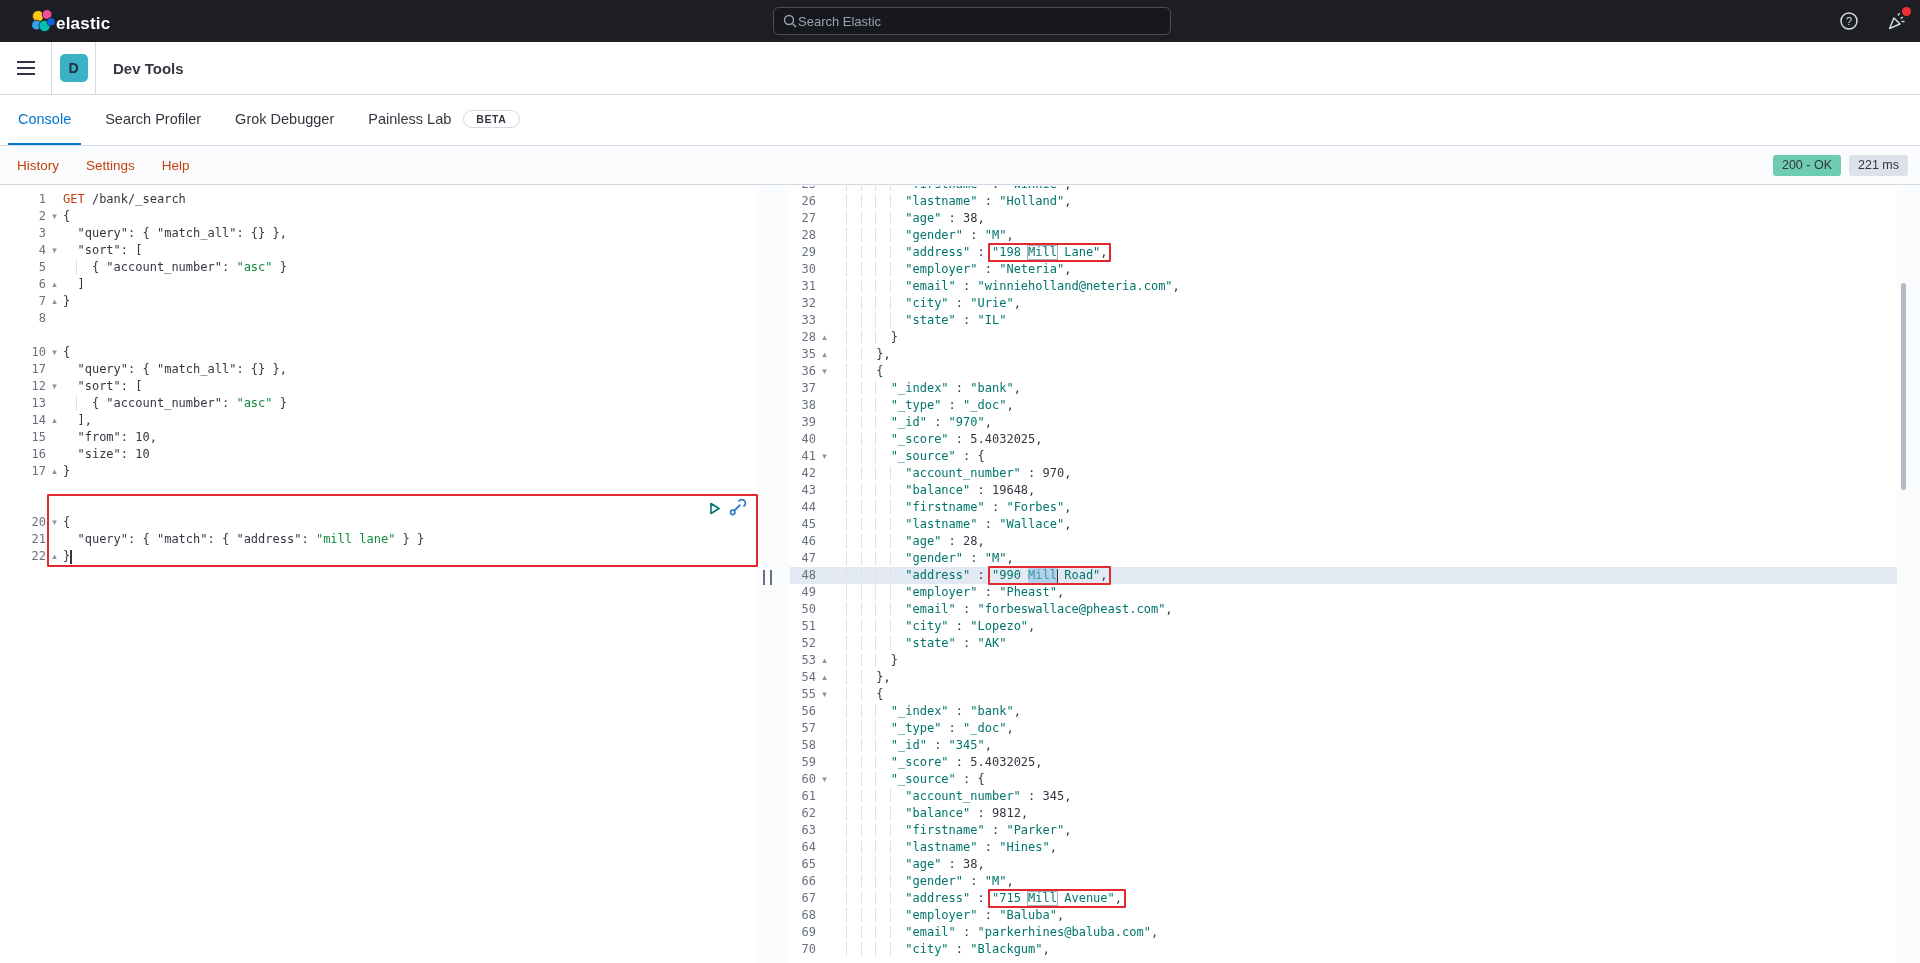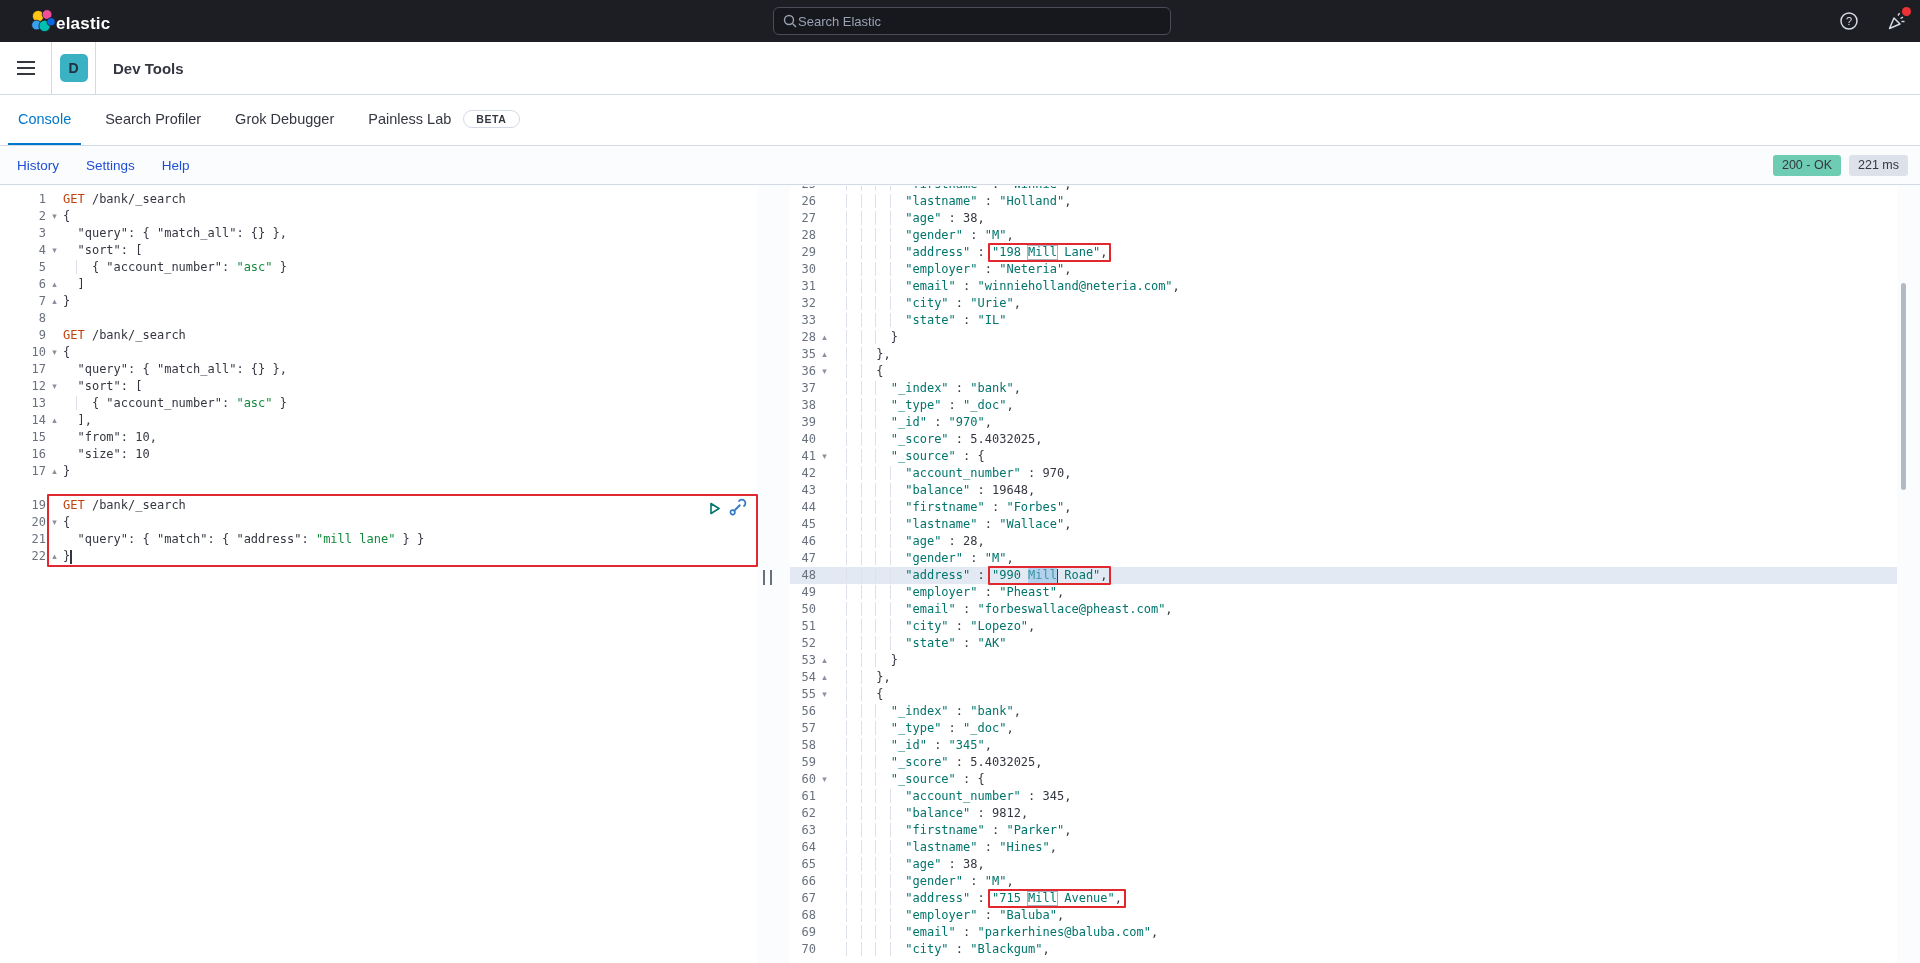--- a/index.html
+++ b/index.html
@@ -35,21 +35,21 @@
     border-bottom:1px solid #d3dae6; display:flex; align-items:stretch; padding-left:8px; }
   .tab { display:flex; align-items:center; padding:0 10px; margin-right:14px; font-size:14.5px;
     color:#343741; cursor:pointer; border-bottom:2px solid transparent; }
   .tab.active { color:#0077cc; border-bottom-color:#0077cc; font-weight:500; }
   .beta-pill { margin-left:12px; border:1px solid #d3dae6; border-radius:12px; padding:2px 12px;
     font-size:10.5px; font-weight:700; letter-spacing:.6px; color:#343741; background:#fff; }
 
   
   .toolbar { position:absolute; left:0; top:146px; width:1920px; height:39px; background:#fbfcfe;
     border-bottom:1px solid #d3dae6; display:flex; align-items:center; }
-  .tb-links { display:flex; gap:27px; padding-left:17px; font-size:13.5px; color:#1d4ed8; }
+  .tb-links { display:flex; gap:27px; padding-left:17px; font-size:13.5px; color:#c2410c; }
   .tb-links span { cursor:pointer; }
   .tb-right { margin-left:auto; display:flex; gap:8px; align-items:center; padding-right:12px; }
   .badge { height:21px; border-radius:3px; padding:0 9px; font-size:12.5px; font-weight:500;
     color:#343741; display:flex; align-items:center; }
   .badge.ok { background:#6dccb1; }
   .badge.ms { background:#dde1ea; }
 
   
   .pane { position:absolute; top:186px; height:777px; background:#fff; overflow:hidden;
     font-family:"DejaVu Sans Mono", monospace; font-size:12px; }
@@ -167,30 +167,28 @@
 
   <div class="pane" id="editor-pane">
       <div class="crow" style="top: 5px;"><span class="gut" style="width:46px">1</span><span class="fold"></span><span class="cl"><span class="ind"></span><span class="tok-m">GET</span> /bank/_search</span></div>
       <div class="crow" style="top: 22px;"><span class="gut" style="width:46px">2</span><span class="fold">▾</span><span class="cl"><span class="ind"></span>{</span></div>
       <div class="crow" style="top: 39px;"><span class="gut" style="width:46px">3</span><span class="fold"></span><span class="cl"><span class="ind">  </span><span class="tok-kl">"query"</span>: { <span class="tok-kl">"match_all"</span>: {} },</span></div>
       <div class="crow" style="top: 56px;"><span class="gut" style="width:46px">4</span><span class="fold">▾</span><span class="cl"><span class="ind">  </span><span class="tok-kl">"sort"</span>: [</span></div>
       <div class="crow" style="top: 73px;"><span class="gut" style="width:46px">5</span><span class="fold"></span><span class="cl"><span class="ind">    </span>{ <span class="tok-kl">"account_number"</span>: <span class="tok-v">"asc"</span> }</span></div>
       <div class="crow" style="top: 90px;"><span class="gut" style="width:46px">6</span><span class="fold">▴</span><span class="cl"><span class="ind">  </span>]</span></div>
       <div class="crow" style="top: 107px;"><span class="gut" style="width:46px">7</span><span class="fold">▴</span><span class="cl"><span class="ind"></span>}</span></div>
       <div class="crow" style="top: 124px;"><span class="gut" style="width:46px">8</span><span class="fold"></span><span class="cl"><span class="ind"></span></span></div>
-      <div class="crow" style="top: 141px;"><span class="gut" style="width:46px">9</span><span class="fold"></span><span class="cl"><span class="ind"></span><span class="tok-m">GET</span> /bank/_search</span></div>
       <div class="crow" style="top: 158px;"><span class="gut" style="width:46px">10</span><span class="fold">▾</span><span class="cl"><span class="ind"></span>{</span></div>
       <div class="crow" style="top: 175px;"><span class="gut" style="width:46px">17</span><span class="fold"></span><span class="cl"><span class="ind">  </span><span class="tok-kl">"query"</span>: { <span class="tok-kl">"match_all"</span>: {} },</span></div>
       <div class="crow" style="top: 192px;"><span class="gut" style="width:46px">12</span><span class="fold">▾</span><span class="cl"><span class="ind">  </span><span class="tok-kl">"sort"</span>: [</span></div>
       <div class="crow" style="top: 209px;"><span class="gut" style="width:46px">13</span><span class="fold"></span><span class="cl"><span class="ind">    </span>{ <span class="tok-kl">"account_number"</span>: <span class="tok-v">"asc"</span> }</span></div>
       <div class="crow" style="top: 226px;"><span class="gut" style="width:46px">14</span><span class="fold">▴</span><span class="cl"><span class="ind">  </span>],</span></div>
       <div class="crow" style="top: 243px;"><span class="gut" style="width:46px">15</span><span class="fold"></span><span class="cl"><span class="ind">  </span><span class="tok-kl">"from"</span>: <span class="tok-n">10</span>,</span></div>
       <div class="crow" style="top: 260px;"><span class="gut" style="width:46px">16</span><span class="fold"></span><span class="cl"><span class="ind">  </span><span class="tok-kl">"size"</span>: <span class="tok-n">10</span></span></div>
       <div class="crow" style="top: 277px;"><span class="gut" style="width:46px">17</span><span class="fold">▴</span><span class="cl"><span class="ind"></span>}</span></div>
-      <div class="crow selrow" style="top: 311px;"><span class="gut" style="width:46px">19</span><span class="fold"></span><span class="cl"><span class="ind"></span><span class="tok-m">GET</span> /bank/_search</span></div>
       <div class="crow selrow" style="top: 328px;"><span class="gut" style="width:46px">20</span><span class="fold">▾</span><span class="cl"><span class="ind"></span>{</span></div>
       <div class="crow selrow" style="top: 345px;"><span class="gut" style="width:46px">21</span><span class="fold"></span><span class="cl"><span class="ind">  </span><span class="tok-kl">"query"</span>: { <span class="tok-kl">"match"</span>: { <span class="tok-kl">"address"</span>: <span class="tok-v">"mill lane"</span> } }</span></div>
       <div class="crow selrow curline" style="top: 362px;"><span class="gut" style="width:46px">22</span><span class="fold">▴</span><span class="cl"><span class="ind"></span>}</span></div>
       <div class="ovl ann-frame" style="left: 47px; top: 308px; width: 711px; height: 73px;"></div>
       <div class="ovl caret" style="left: 70.22px; top: 363.5px; height: 14px;"></div>
       <div class="req-btn" style="left: 706px; top: 312px;"><svg width="17" height="17" viewBox="0 0 17 17" style="margin-right:5px">
           <path d="M5 3.5 L13 8.5 L5 13.5 Z" fill="none" stroke="#00756b" stroke-width="1.6" stroke-linejoin="round"></path>
         </svg><svg width="19" height="19" viewBox="0 0 17 17">
           <path d="M5 12 L11 6" stroke="#3a7bc8" stroke-width="1.8" fill="none"></path>
           <path d="M9.5 3.2 a3.2 3.2 0 1 1 4.3 4.3" stroke="#3a7bc8" stroke-width="1.6" fill="none"></path>

